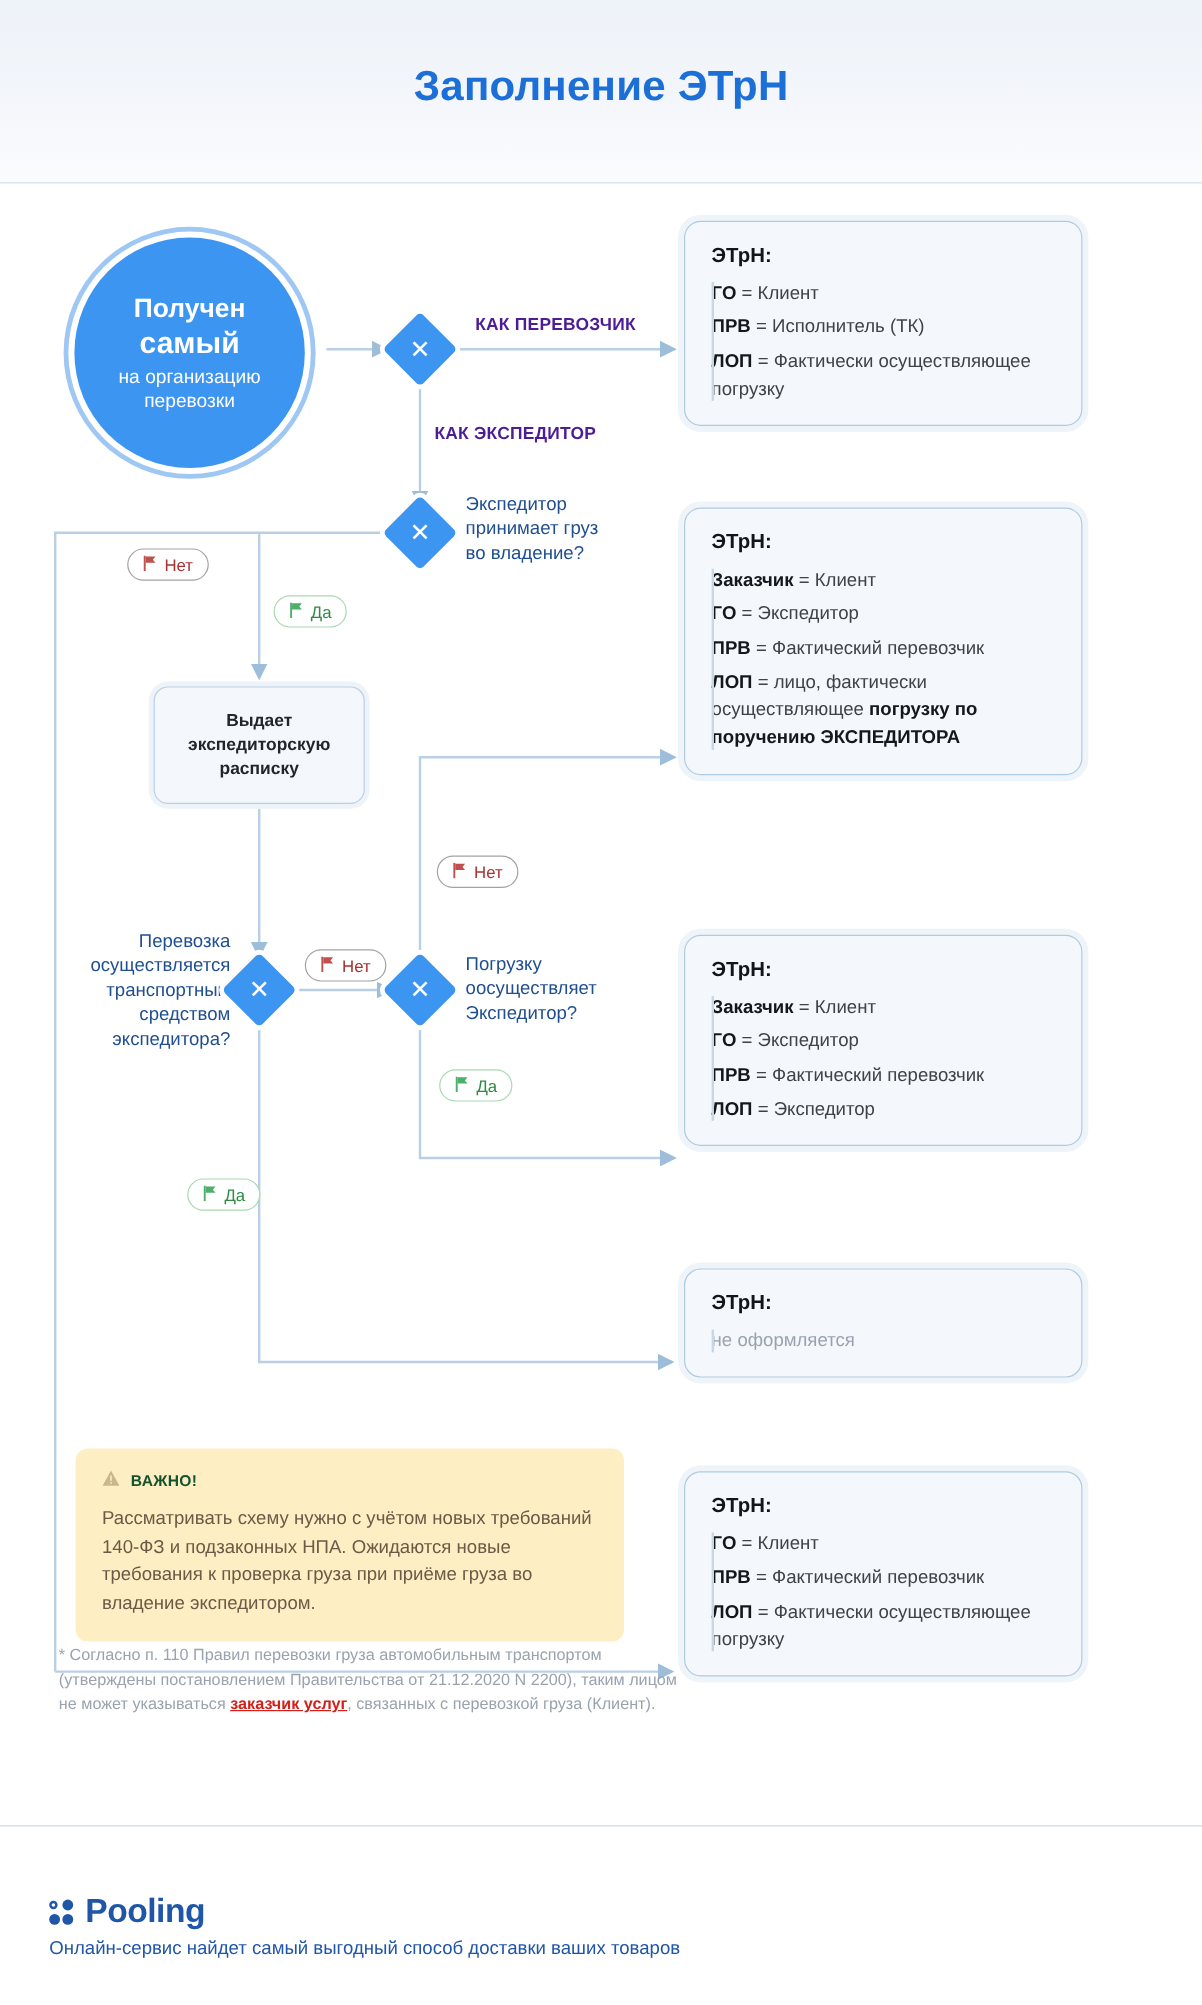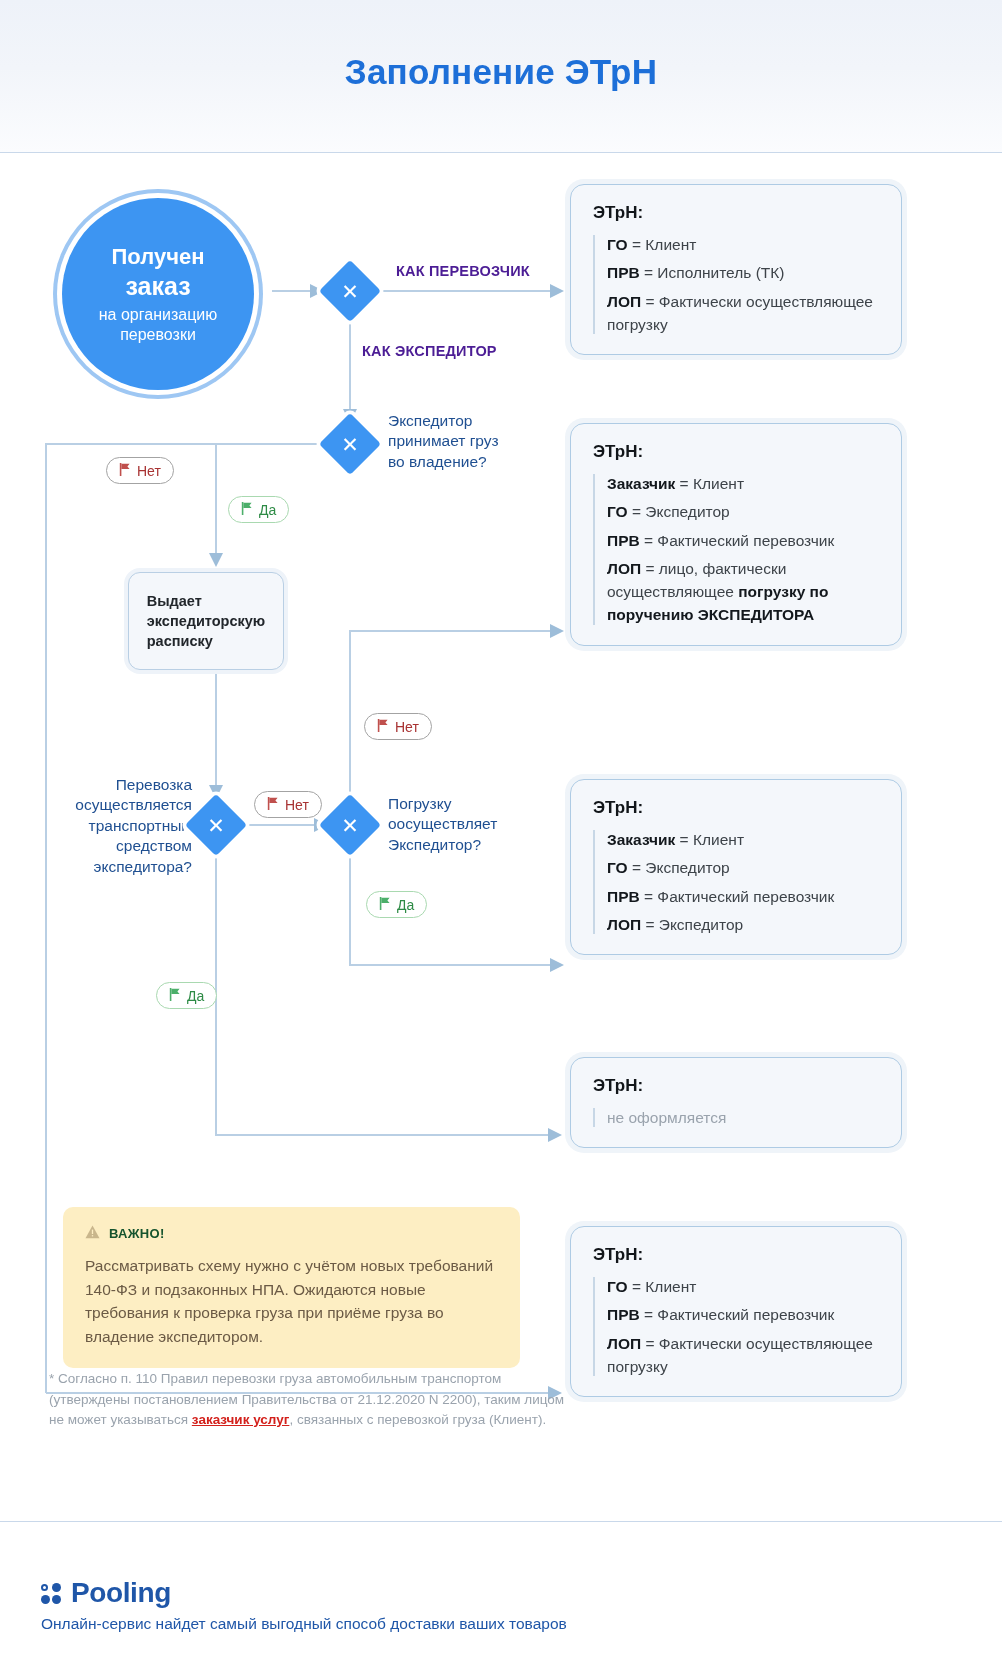--- a/index.html
+++ b/index.html
@@ -72,37 +72,37 @@
     border-radius: 14px; background: #ffffff;
     display: inline-flex; align-items: center; gap: 6px;
     font-size: 14px; line-height: 1;
   }
   .badge.no  { border: 1px solid #a3a3a3; color: #a83232; }
   .badge.yes { border: 1px solid #a9d9b0; color: #2e8b46; }
   .flag { width: 12px; height: 13px; display: inline-block; position: relative; top: -1px; }
 
   
   .process-box {
-    position: absolute; left: 128px; top: 419px; width: 156px; height: 98px;
+    position: absolute; left: 128px; top: 419px; width: 176px; height: 98px;
     background: #f4f7fb; border: 1px solid #b9cfe4; border-radius: 12px;
     box-shadow: 0 0 0 4px #eef3f9;
     display: flex; align-items: center; justify-content: center;
-    text-align: left; font-size: 14.5px; font-weight: bold; color: #21262b; line-height: 1.4;
+    text-align: center; font-size: 14.5px; font-weight: bold; color: #21262b; line-height: 1.4;
     padding: 0 12px;
   }
 
   
   .card {
     position: absolute; left: 570px; width: 332px;
     background: #f4f7fb; border: 1px solid #aecbe4; border-radius: 14px;
     box-shadow: 0 0 0 5px #eff4f9;
     padding: 18px 20px 18px 22px;
   }
   .card-title { font-size: 17px; font-weight: bold; color: #12161a; margin-bottom: 10px; }
-  .card-body { position: relative; padding-left: 14px; }
+  .card-body { position: relative; }
   .card-body::before {
     content: ""; position: absolute; left: 0; top: 2px; bottom: 2px; width: 2px;
     background: #c7d7e6;
   }
   .row { font-size: 15.5px; color: #3d4349; line-height: 1.5; margin-bottom: 5px; }
   .row:last-child { margin-bottom: 0; }
   .row b { color: #13181d; font-weight: bold; }
   .row.empty { color: #9aa3ad; }
 
   
@@ -176,32 +176,32 @@
         <path d="M350 644 L350 478 L562 478" marker-end="url(#ah)"></path>
 
         <path d="M350 700 L350 812 L562 812" marker-end="url(#ah)"></path>
 
         <path d="M216 700 L216 982 L560 982" marker-end="url(#ah)"></path>
       </g>
     </svg>
 
     <div class="start-circle">
       <div class="l1">Получен</div>
-      <div class="l2">заказ</div>
+      <div class="l2">самый</div>
       <div class="l3">на организацию</div>
       <div class="l4">перевозки</div>
     </div>
 
 
     <div class="dwrap" style="left:328px; top:116px;">
       <div class="diamond"></div>
       <div class="diamond-x">✕</div>
     </div>
     <div class="lbl caps" style="left:396px; top:110px;">КАК ПЕРЕВОЗЧИК</div>
-    <div class="lbl caps" style="left:362px; top:190px;">КАК  ЭКСПЕДИТОР</div>
+    <div class="lbl caps" style="left:362px; top:201px;">КАК  ЭКСПЕДИТОР</div>
 
     <div class="dwrap" style="left:328px; top:269px;">
       <div class="diamond"></div>
       <div class="diamond-x">✕</div>
     </div>
     <div class="lbl body" style="left:388px; top:258px; width:170px;">
       <div>Экспедитор</div>
       <div>принимает груз</div>
       <div>во владение?</div>
     </div>

